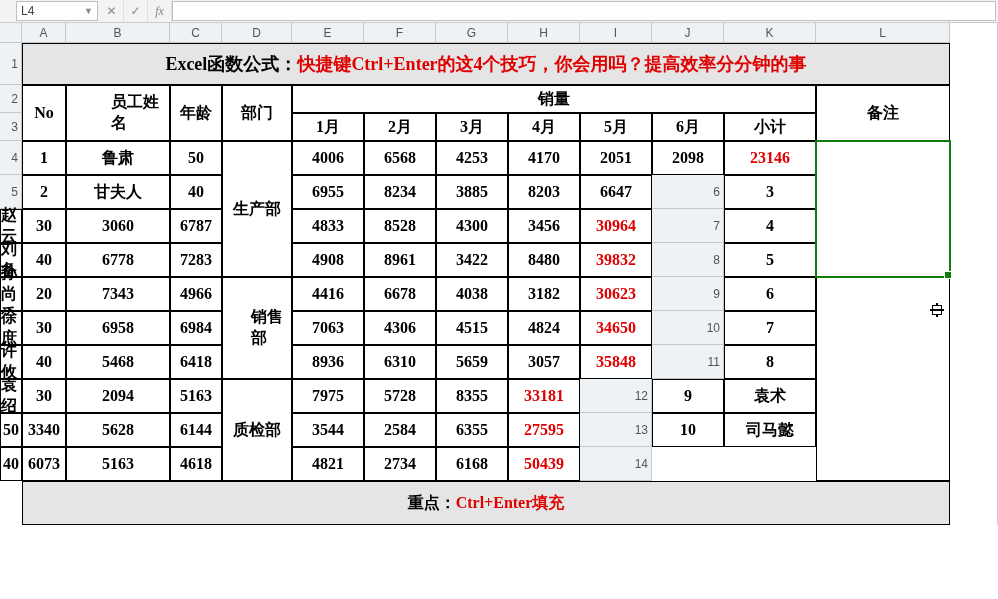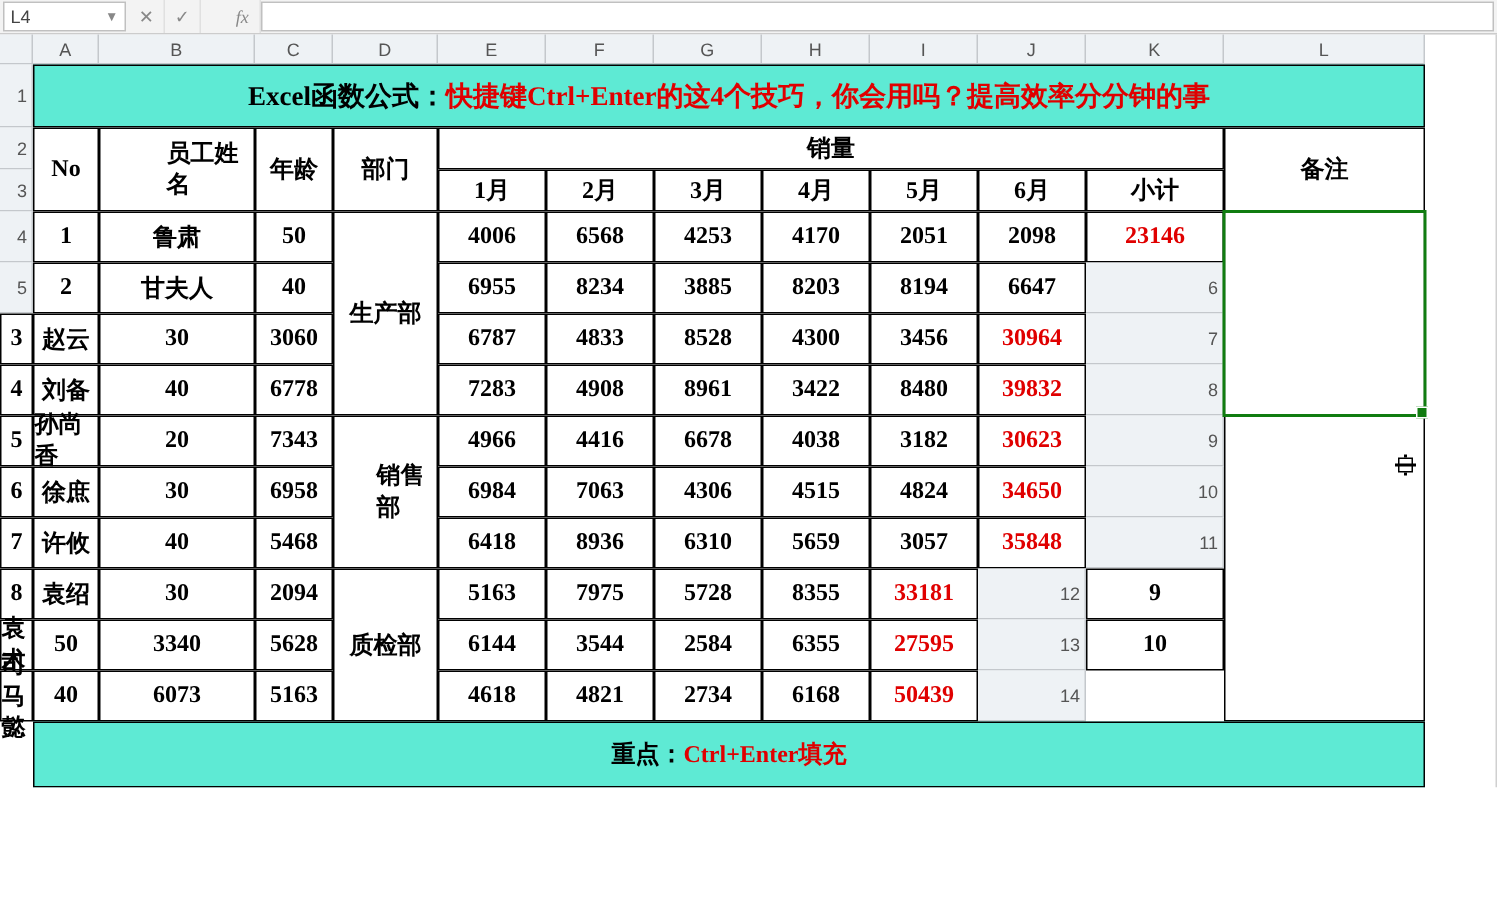--- a/index.html
+++ b/index.html
@@ -14,20 +14,21 @@
   
   .fbar {
     height: 23px;
     display: flex;
     align-items: stretch;
     border-bottom: 1px solid #ccc;
     background: #f3f3f3;
     font-family: Arial, sans-serif;
     font-size: 12px;
     color: #444;
+    padding-left: 14px;
   }
   .namebox {
     width: 82px;
     background: #fff;
     border: 1px solid #c0c0c0;
     display: flex;
     align-items: center;
     padding: 0 4px;
     margin: 1px 2px;
   }
@@ -39,21 +40,21 @@
     justify-content: center;
     color: #888;
     border-right: 1px solid #e0e0e0;
   }
   .fbar-fxcell {
     flex: 1;
     background: #fff;
     border: 1px solid #c0c0c0;
     margin: 1px 2px 1px 0;
   }
-  .fbar .fx { font-style: italic; font-family: "Times New Roman", serif; margin-left: 16px;}
+  .fbar .fx { font-style: italic; font-family: "Times New Roman", serif;}
   
   .sheet {
     display: grid;
     grid-template-columns: 22px 44px 104px 52px 70px repeat(6,72px) 92px 134px;
     grid-template-rows: 20px 42px 28px 28px repeat(10,34px) 44px;
     border-right: 1px solid #d0d0d0;
   }
   .colhdr, .rowhdr, .corner {
     background: #eef2f5;
     border-right: 1px solid #c4c8cc;
@@ -77,21 +78,21 @@
   
   .tb { border: 1px solid #000 !important; }
   .tb-r { border-right: 1px solid #000 !important;}
   .tb-b { border-bottom: 1px solid #000 !important;}
   .tb-t { border-top: 1px solid #000 !important;}
   .tb-l { border-left: 1px solid #000 !important;}
   .bold { font-weight: 700; }
   .big { font-size: 18px; }
   .mid { font-size: 16px; }
   .red { color: #e00000; }
-  .yellow { background: #5eead4; }
+  .yellow { background: #e5e5e5; }
   .selcell {
     outline: 2px solid #107c10;
     outline-offset: -1px;
     position: relative;
     z-index: 2;
   }
   .selcell::after{
     content:'';
     position:absolute;
     right:-3px;bottom:-3px;
@@ -181,21 +182,20 @@
     <div class="cell bold mid tb red" id="c_3_10">23146</div>
     <div class="cell tb thin-outer selcell" id="c_3_11" style="grid-area: 5 / 13 / 9 / 14;"></div>
     <div class="rowhdr">5</div>
     <div class="cell bold mid tb" id="c_4_0">2</div>
     <div class="cell bold mid tb" id="c_4_1">甘夫人</div>
     <div class="cell bold mid tb" id="c_4_2">40</div>
     <div class="cell bold mid tb" id="c_4_4">6955</div>
     <div class="cell bold mid tb" id="c_4_5">8234</div>
     <div class="cell bold mid tb" id="c_4_6">3885</div>
     <div class="cell bold mid tb" id="c_4_7">8203</div>
-    <div class="cell bold mid tb" id="c_4_8">8194</div>
     <div class="cell bold mid tb" id="c_4_9">6647</div>
     <div class="rowhdr">6</div>
     <div class="cell bold mid tb" id="c_5_0">3</div>
     <div class="cell bold mid tb" id="c_5_1">赵云</div>
     <div class="cell bold mid tb" id="c_5_2">30</div>
     <div class="cell bold mid tb" id="c_5_4">3060</div>
     <div class="cell bold mid tb" id="c_5_5">6787</div>
     <div class="cell bold mid tb" id="c_5_6">4833</div>
     <div class="cell bold mid tb" id="c_5_7">8528</div>
     <div class="cell bold mid tb" id="c_5_8">4300</div>

